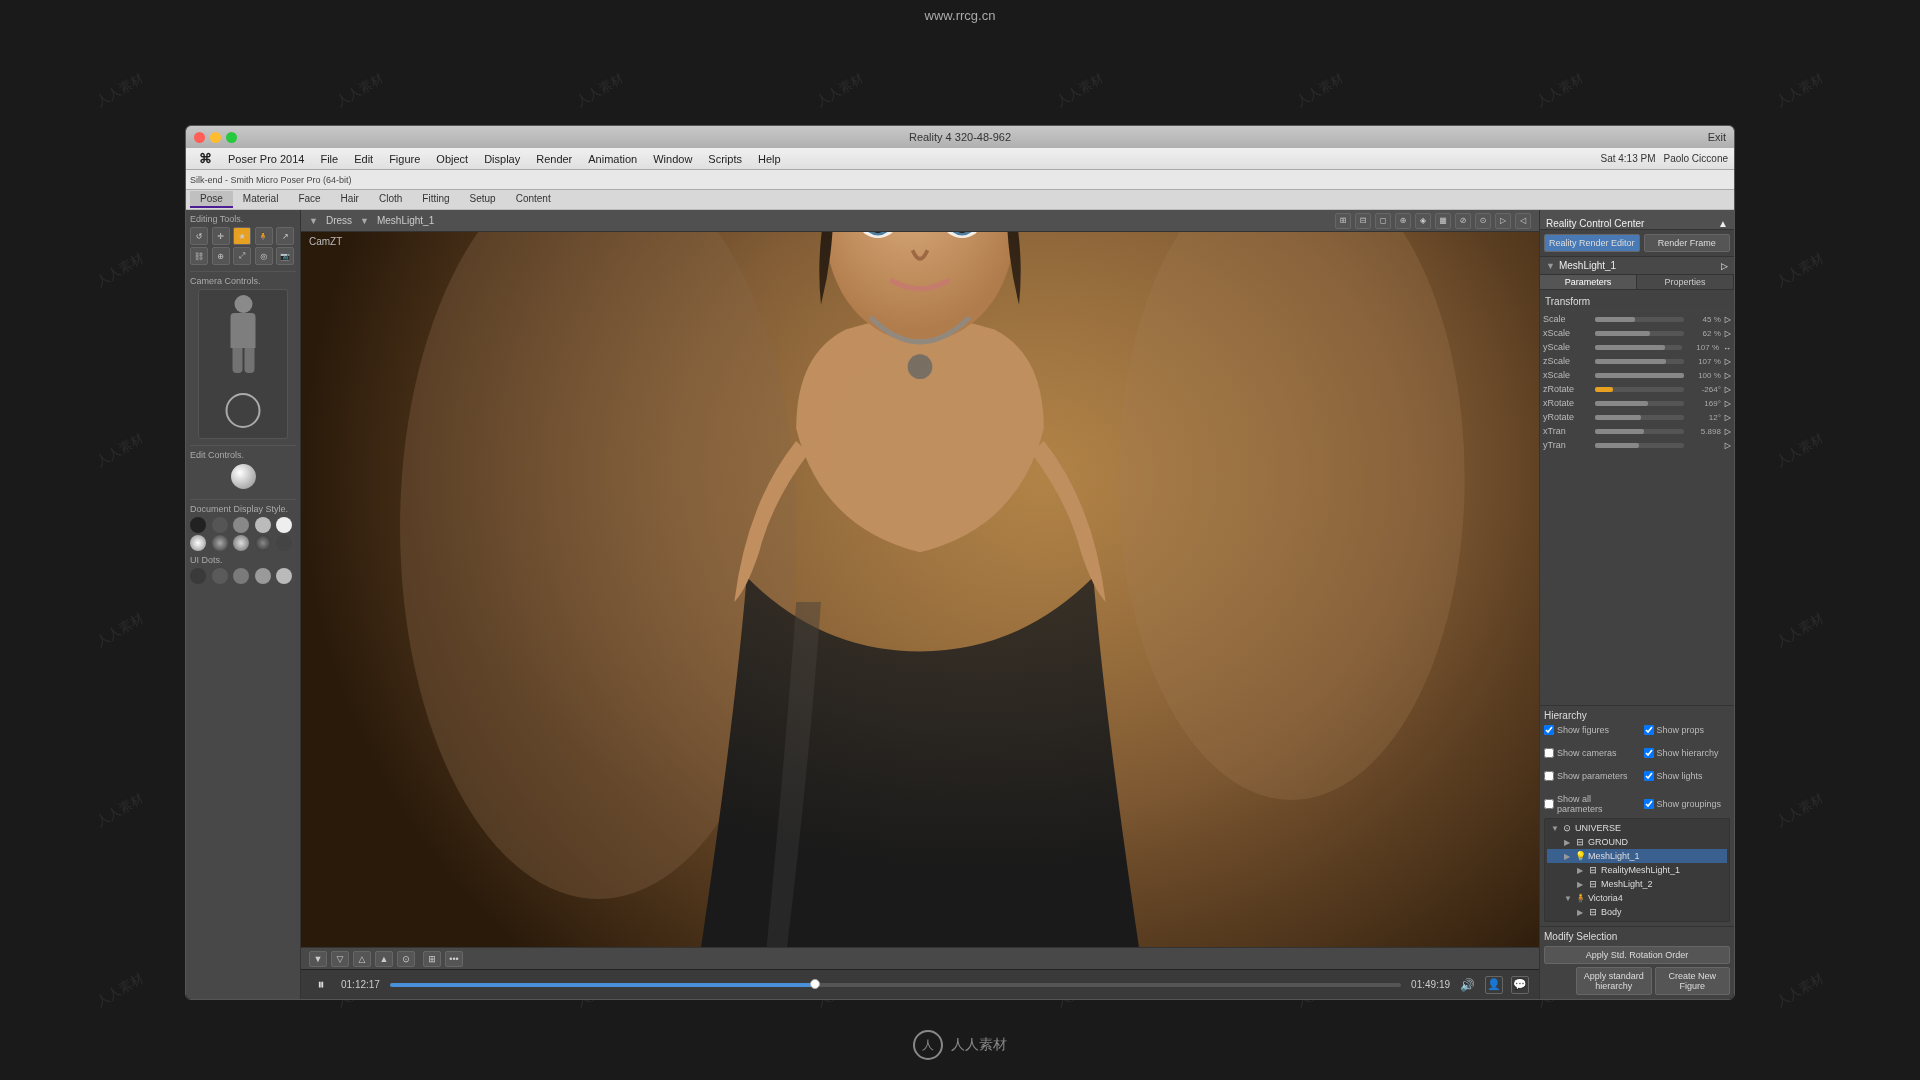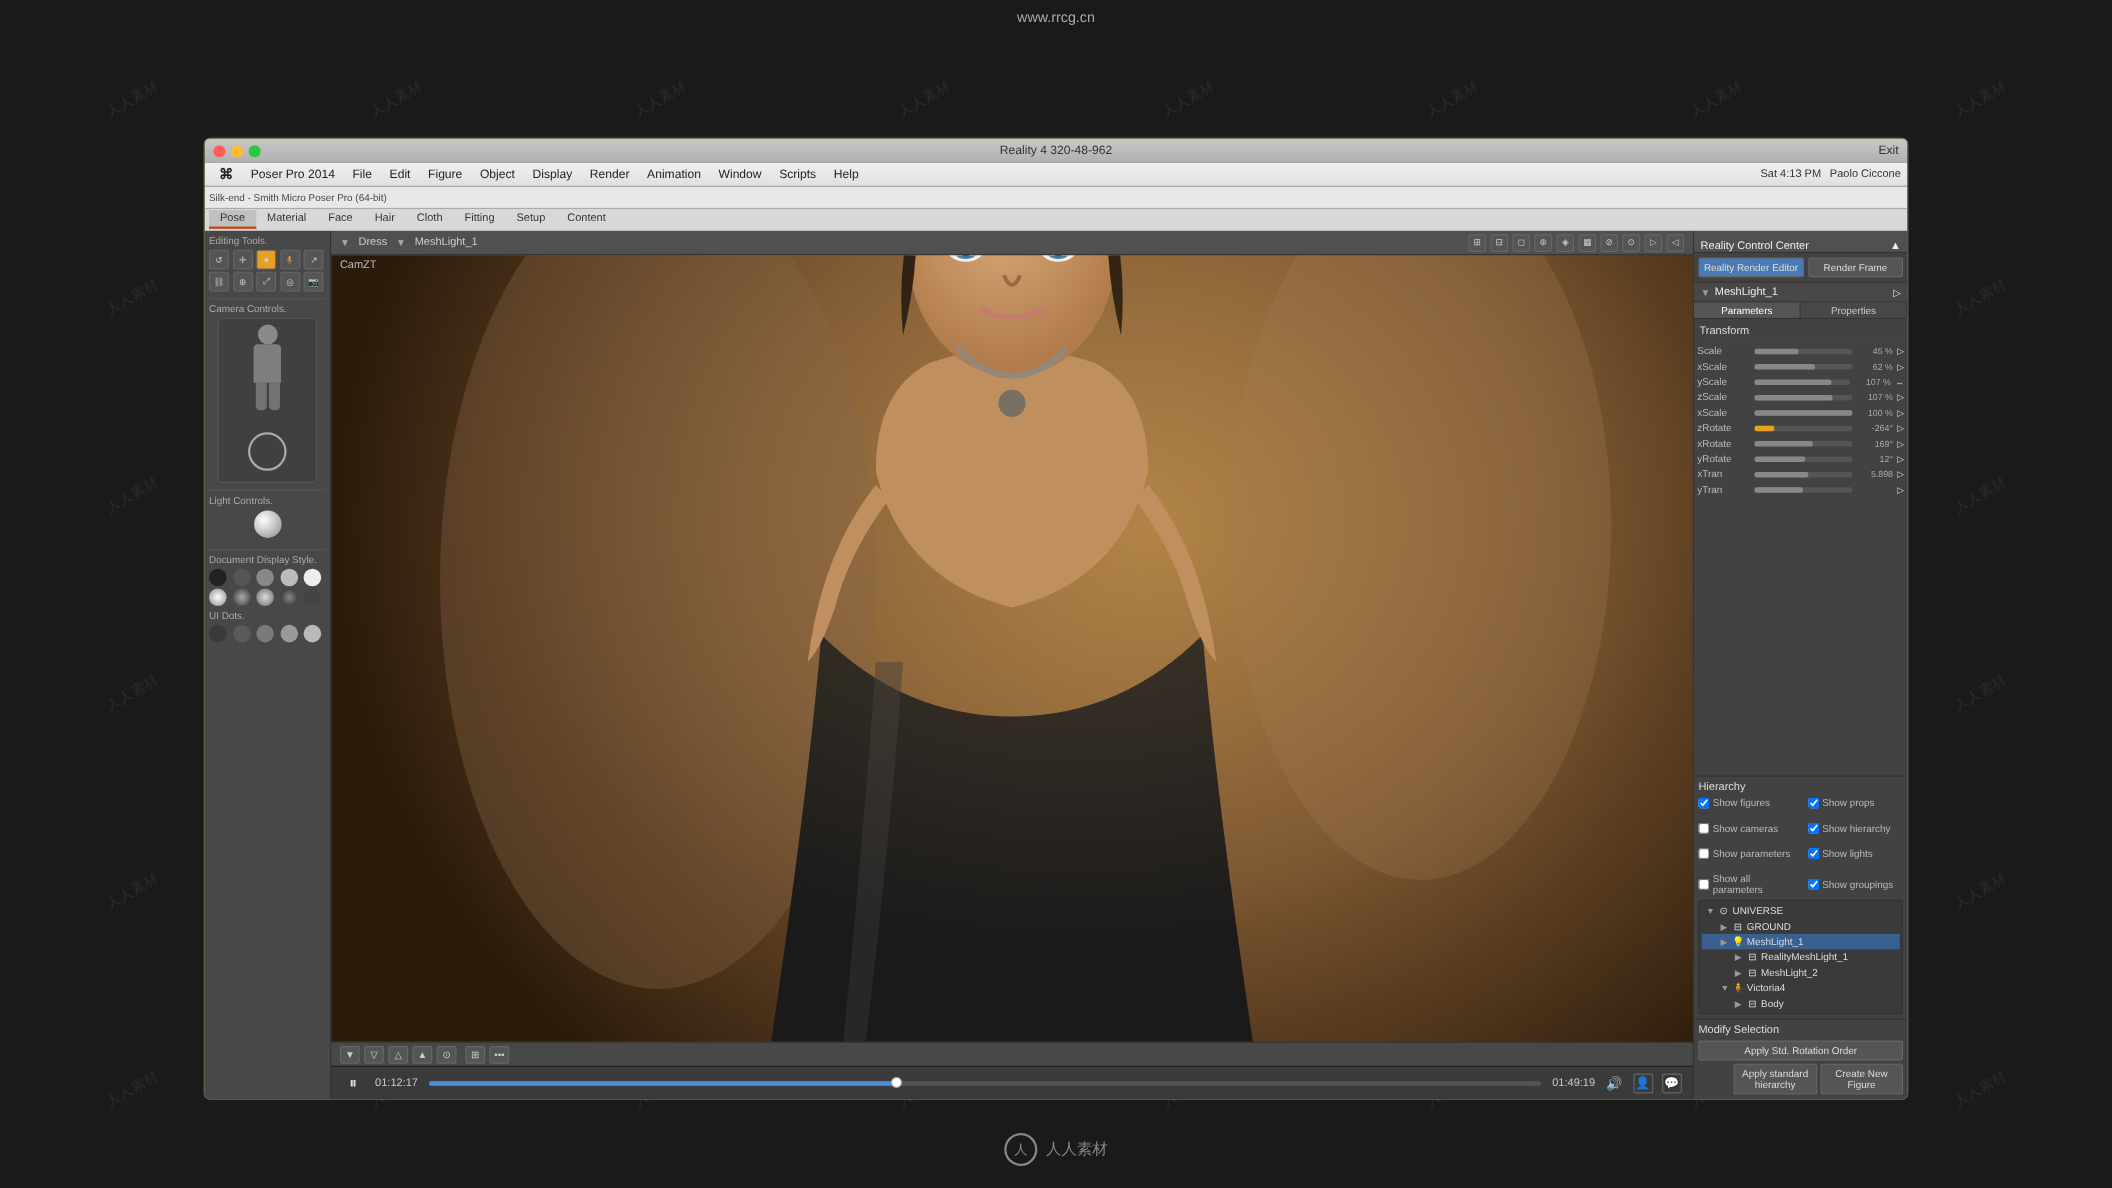--- a/index.html
+++ b/index.html
@@ -45,21 +45,21 @@
       z-index: 10;
     }
 
     
     .app-window {
       position: absolute;
       top: 125px;
       left: 185px;
       right: 185px;
       bottom: 80px;
-      background: #4d7c0f;
+      background: #000000;
       border: 1px solid #555;
       border-radius: 6px;
       z-index: 5;
       display: flex;
       flex-direction: column;
       overflow: hidden;
     }
 
     
     .title-bar {
@@ -140,21 +140,21 @@
     }
     .sub-tab {
       padding: 2px 10px;
       font-size: 10px;
       color: #333;
       cursor: pointer;
       border-bottom: 2px solid transparent;
     }
     .sub-tab.active {
       background: #c0c0c0;
-      border-bottom: 2px solid #c2410c;
+      border-bottom: 2px solid #4c1d95;
     }
 
     
     .main-content {
       flex: 1;
       display: flex;
       overflow: hidden;
     }
 
     
@@ -783,21 +783,21 @@
                 <div style="width:10px;height:25px;background:#888;border-radius:0 0 4px 4px;"></div>
                 <div style="width:10px;height:25px;background:#888;border-radius:0 0 4px 4px;"></div>
               </div>
             </div>
             <div class="orbit-circle"></div>
           </div>
         </div>
       </div>
 
       <div class="light-section">
-        <div class="sidebar-section-title">Light Controls.</div>
+        <div class="sidebar-section-title">Edit Controls.</div>
         <div class="light-sphere"></div>
       </div>
 
       <div class="display-style-section">
         <div class="sidebar-section-title">Document Display Style.</div>
         <div class="style-swatches">
           <div class="style-swatch" style="background:#222;"></div>
           <div class="style-swatch" style="background:#555;"></div>
           <div class="style-swatch" style="background:#888;"></div>
           <div class="style-swatch" style="background:#bbb;"></div>

